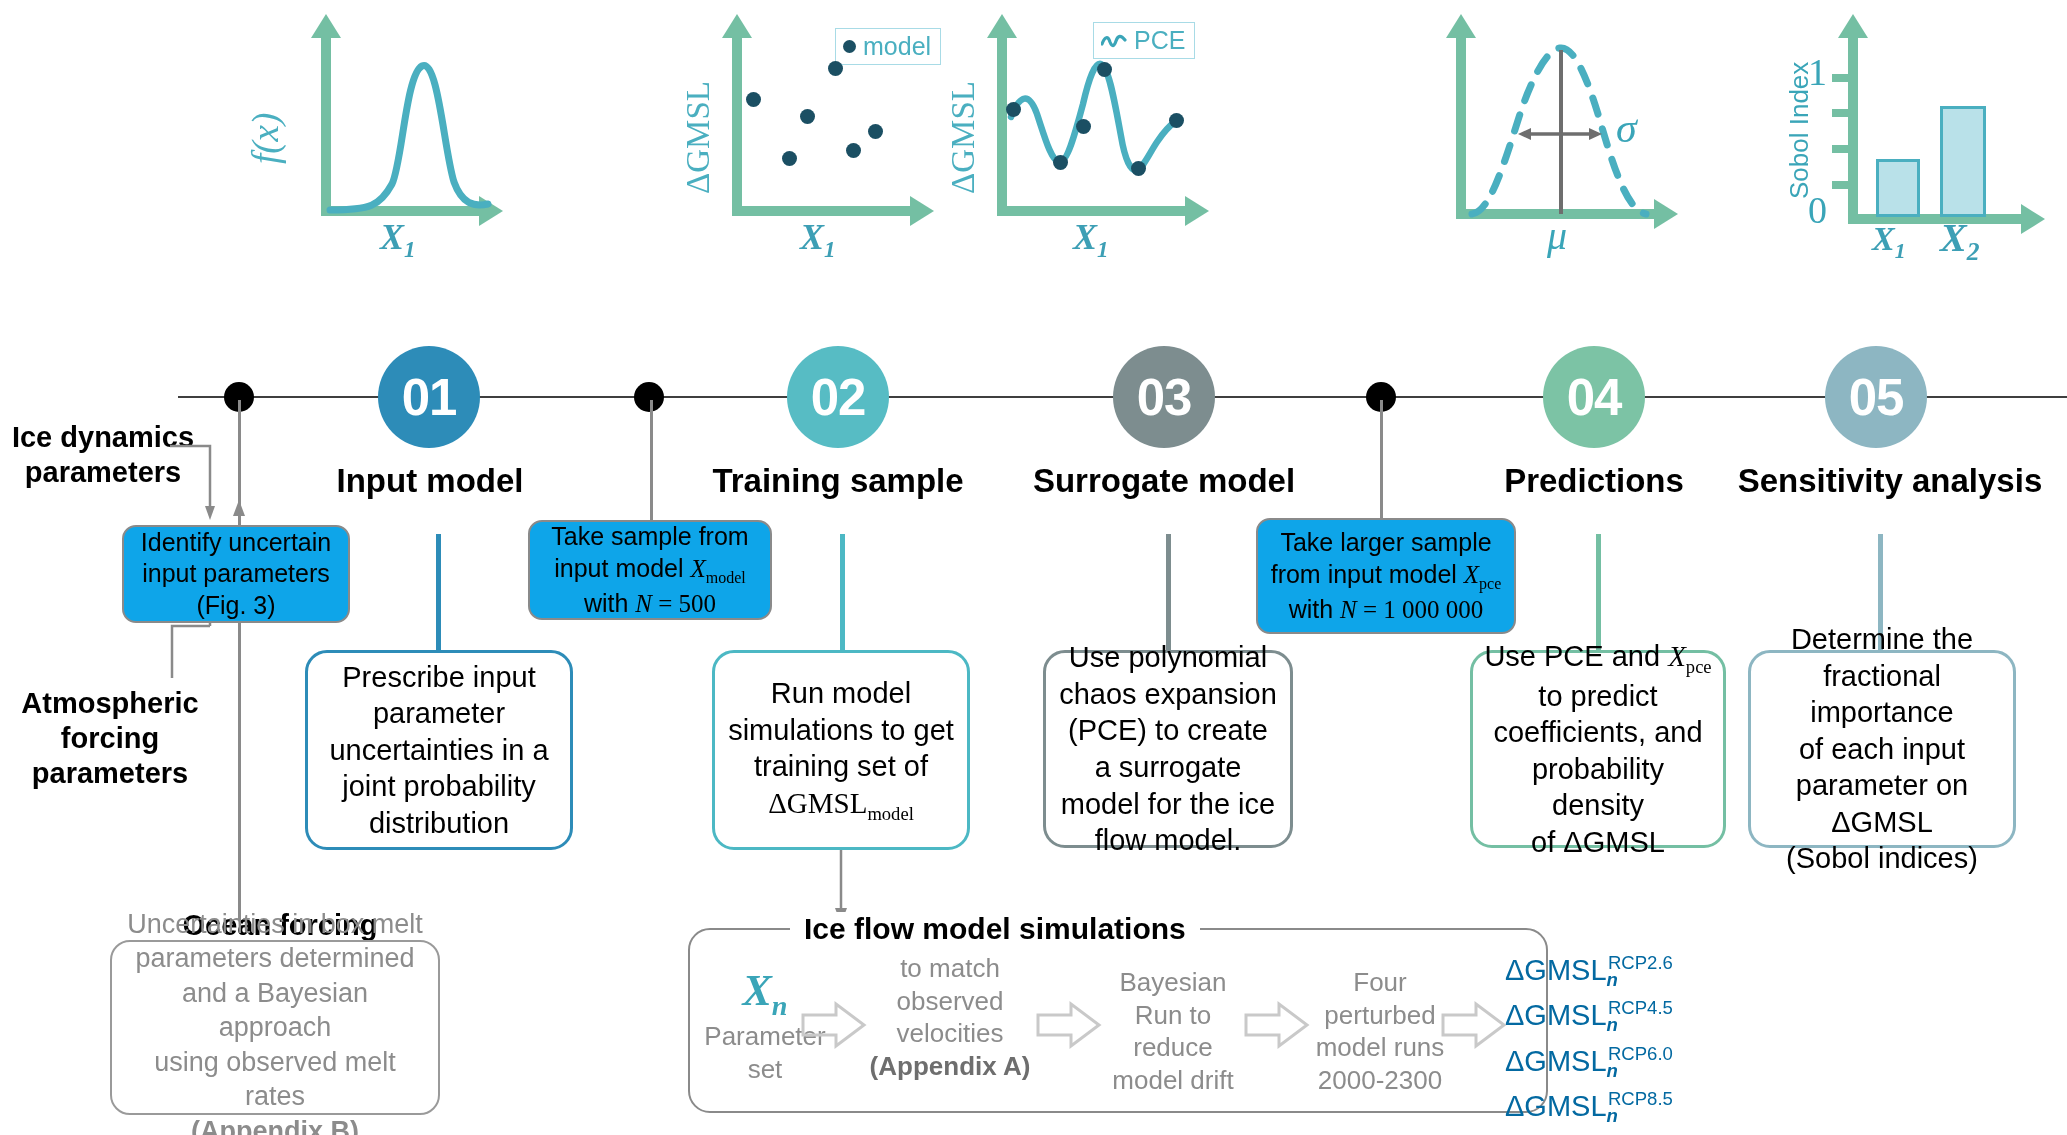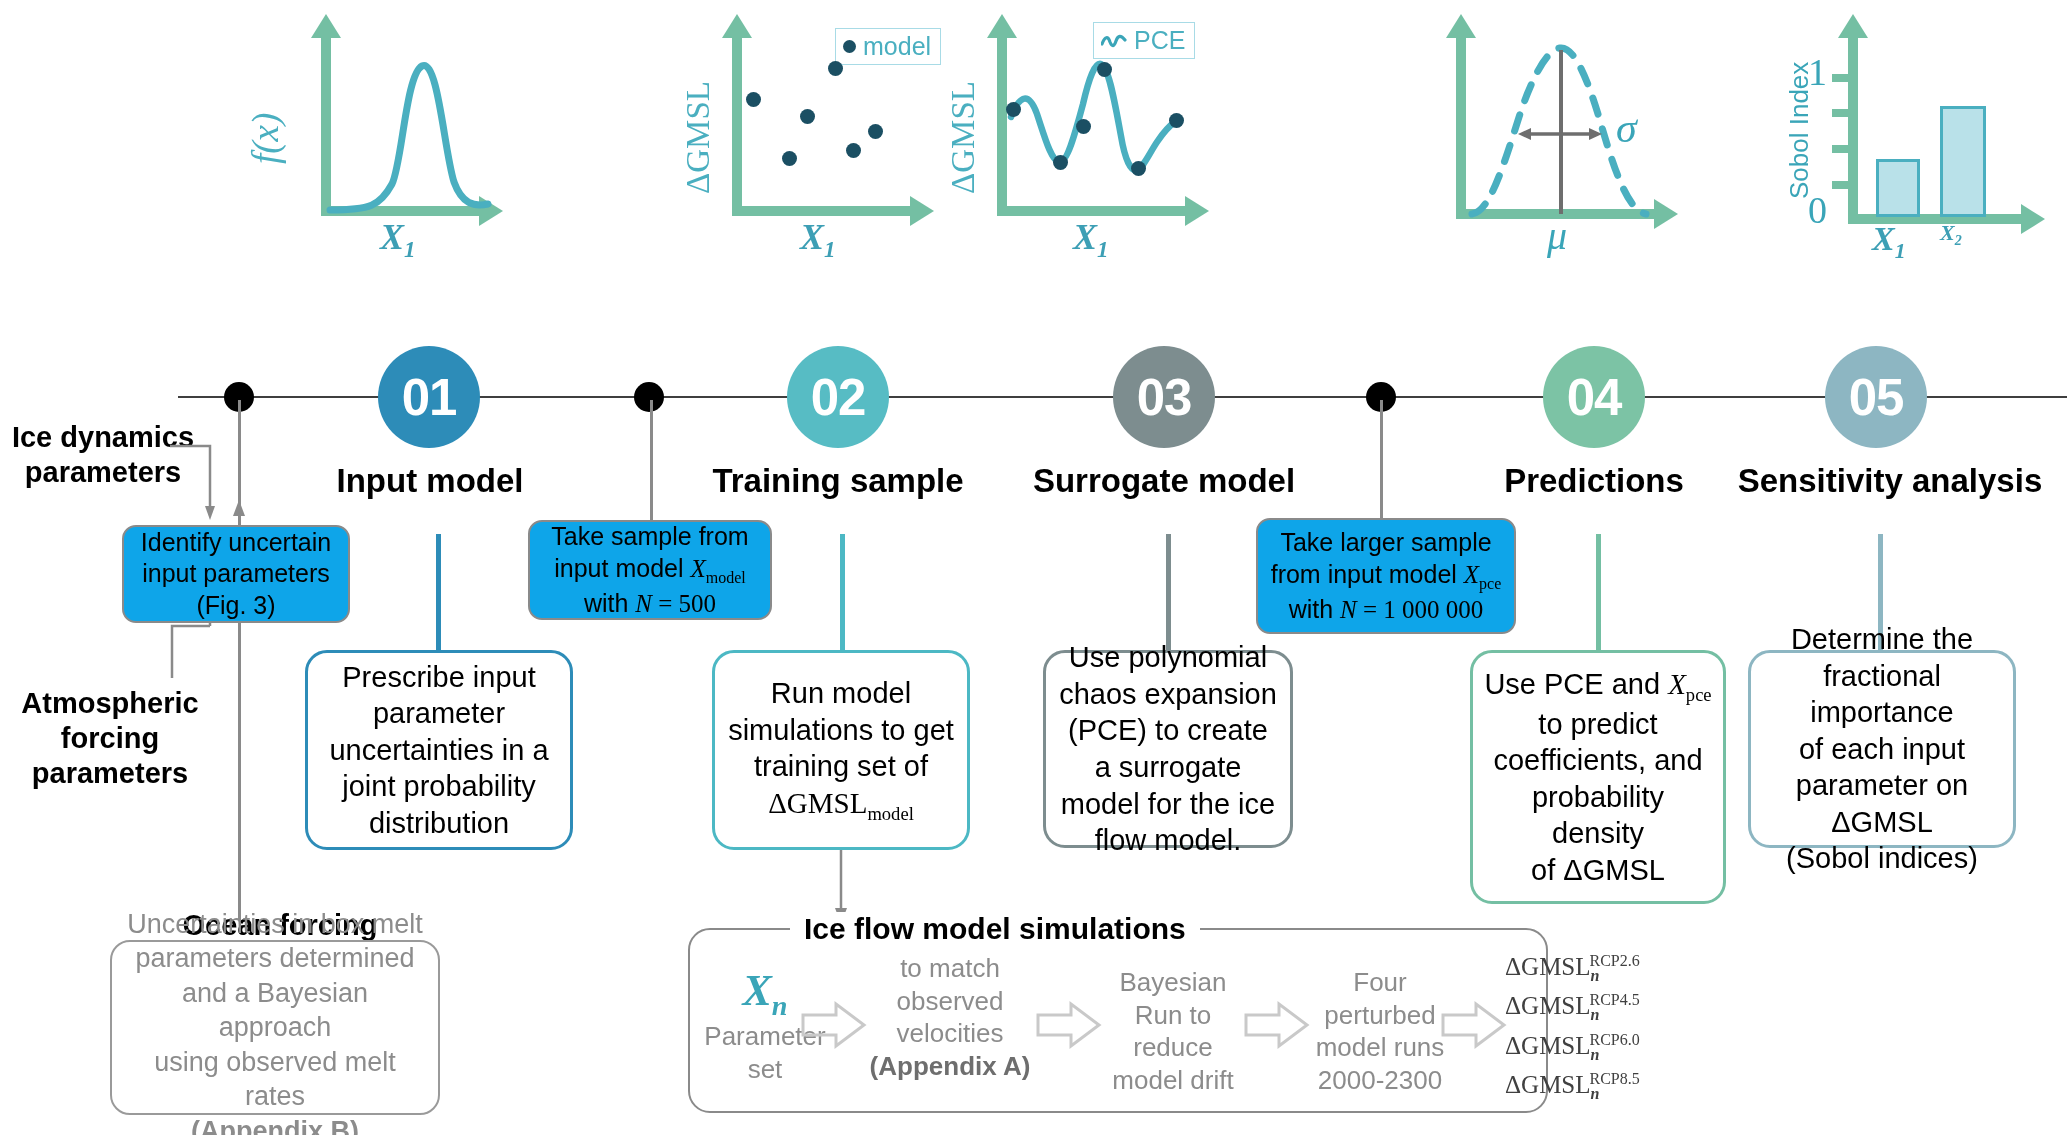--- a/index.html
+++ b/index.html
@@ -55,21 +55,21 @@
   .greybox{position:absolute;border:2px solid #9a9a9a;border-radius:20px;background:#fff;
       color:#8c8c8c;font-size:27px;line-height:1.28;text-align:center;box-sizing:border-box;
       display:flex;align-items:center;justify-content:center;padding:10px 14px;}
 
   
   .panel{position:absolute;border:2.5px solid #8a8a8a;border-radius:22px;box-sizing:border-box;background:#fff;}
   .panel-title{position:absolute;background:#fff;padding:0 14px;font-weight:bold;font-size:30px;
       font-family:"Liberation Sans",sans-serif;}
   .stage{position:absolute;text-align:center;color:#8c8c8c;font-size:26px;line-height:1.25;}
   .bigarrow{position:absolute;}
-  .rcp{position:absolute;color:#404040;font-family:Liberation Serif, serif;font-size:25px;white-space:nowrap;}
+  .rcp{position:absolute;color:#0369a1;font-family:Liberation Sans, sans-serif;font-size:29px;white-space:nowrap;}
   sub,sup{font-size:.64em;}
   .mathit{font-family:"Liberation Serif",serif;font-style:italic;}
   .mathrm{font-family:"Liberation Serif",serif;font-style:normal;}
 </style>
 </head>
 <body>
 
 <div class="plot" style="left:230px;top:14px;width:290px;height:230px;">
   <div class="axis-v" style="left:91px;top:22px;width:10px;height:180px;"></div>
   <div class="arrow-up" style="left:81px;top:0px;"></div>
@@ -151,21 +151,21 @@
   <div class="abs" style="left:72px;top:60px;width:20px;height:8px;background:#74bfa3;"></div>
   <div class="abs" style="left:72px;top:95px;width:20px;height:8px;background:#74bfa3;"></div>
   <div class="abs" style="left:72px;top:131px;width:20px;height:8px;background:#74bfa3;"></div>
   <div class="abs" style="left:72px;top:167px;width:20px;height:8px;background:#74bfa3;"></div>
   <span class="abs serif" style="left:48px;top:36px;font-size:38px;color:#3aa5b8;">1</span>
   <span class="abs serif" style="left:48px;top:174px;font-size:38px;color:#3aa5b8;">0</span>
   <span class="ylab" style="left:24px;top:185px;font-size:26px;font-family:'Liberation Sans',sans-serif;color:#3aa5b8;">Sobol Index</span>
   <div class="abs" style="left:116px;top:145px;width:44px;height:58px;background:#b9e1e9;border:3px solid #4aafc0;box-sizing:border-box;"></div>
   <div class="abs" style="left:180px;top:92px;width:46px;height:111px;background:#b9e1e9;border:3px solid #4aafc0;box-sizing:border-box;"></div>
   <span class="xlab" style="left:112px;top:206px;font-size:34px;"><span>X</span><sub>1</sub></span>
-  <span class="xlab" style="left:180px;top:206px;font-size:22px;"><span>X</span><sub>2</sub></span>
+  <span class="xlab" style="left:180px;top:200px;font-size:40px;"><span>X</span><sub>2</sub></span>
 </div>
 
 <div class="tl-line"></div>
 
 <div class="tl-dot" style="left:224px;"></div>
 <div class="tl-dot" style="left:634px;"></div>
 <div class="tl-dot" style="left:1366px;"></div>
 
 <div class="tl-circ" style="left:378px;background:#2d8cb8;">
   <span>01</span>
@@ -265,21 +265,21 @@
 <div class="vline" style="left:1380px;top:400px;height:118px;"></div>
 <div class="callout" style="left:1256px;top:518px;width:260px;height:116px;">
   <div>
     <div>Take larger sample</div>
     <div><span>from input model </span><span class="mathit">X</span><sub class="mathrm">pce</sub></div>
     <div><span>with </span><span class="mathit">N</span><span class="serif"> = 1 000 000</span></div>
   </div>
 </div>
 
 <div class="vline thick" style="left:1596px;top:534px;height:120px;background:#74bfa3;"></div>
-<div class="rbox big" style="left:1470px;top:650px;width:256px;height:254px;border-color:#74bfa3;">
+<div class="rbox big" style="left:1470px;top:650px;width:256px;height:198px;border-color:#74bfa3;">
   <div>
     <div><span>Use PCE and </span><span class="mathit">X</span><sub class="mathrm">pce</sub></div>
     <div>to predict</div>
     <div>coefficients, and</div>
     <div>probability density</div>
     <div>of ΔGMSL</div>
   </div>
 </div>
 
 <div class="vline thick" style="left:1878px;top:534px;height:120px;background:#8db6c2;"></div>

